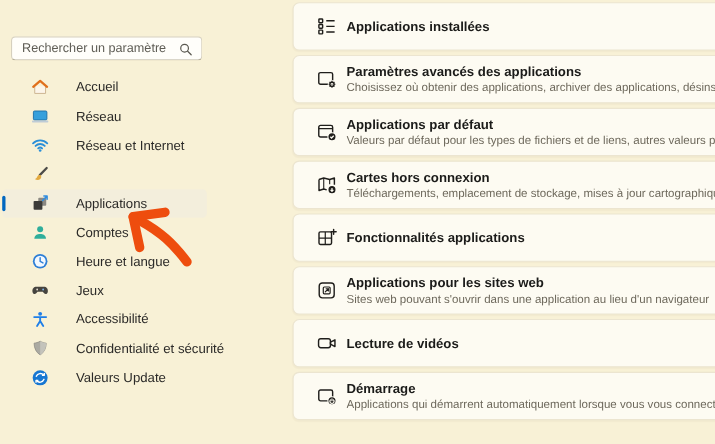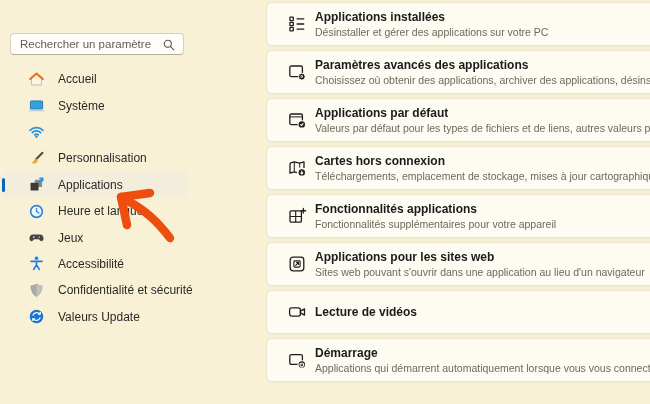--- a/index.html
+++ b/index.html
@@ -27,21 +27,21 @@
   .nav-item{
     position:relative;height:26.4px;display:flex;align-items:center;
     border-radius:4px;cursor:default;
   }
   .nav-item.selected{background:#f3eedc;}
   .pill{
     position:absolute;left:0;top:6px;width:3px;height:14px;
     border-radius:2px;background:#0067c0;
   }
   .nav-icon{width:17px;height:17px;margin-left:26px;line-height:0;flex:none;}
-  .nav-label{margin-left:13px;font-size:12px;color:#2b2a28;white-space:nowrap;}
+  .nav-label{margin-left:24px;font-size:12px;color:#2b2a28;white-space:nowrap;}
   
   .main{position:absolute;left:266px;top:2px;width:400px;}
   .card{
     position:relative;width:400px;height:44px;box-sizing:border-box;
     background:#fdfbf2;border:1px solid #ece5d0;border-radius:6px;
     margin-bottom:4px;display:flex;align-items:center;
     box-shadow:0 1px 1px rgba(90,80,40,0.04);
   }
   .card-icon{width:20px;height:20px;margin-left:20px;line-height:0;flex:none;}
   .card-text{margin-left:8px;overflow:hidden;}
@@ -78,57 +78,66 @@
       <span class="nav-label">Accueil</span>
     </div>
 
     <div class="nav-item">
       <span class="nav-icon">
         <svg width="17" height="17" viewBox="0 0 20 20">
             <rect x="2.8" y="4.6" width="14.4" height="9.6" rx="1.2" fill="#36a0dc" stroke="#1d6fa8" stroke-width="1"></rect>
             <rect x="1.2" y="14.8" width="17.6" height="2" rx="1" fill="#bfccd6"></rect>
           </svg>
       </span>
-      <span class="nav-label">Système</span>
+      <span class="nav-label">Réseau</span>
     </div>
 
 
     <div class="nav-item">
       <span class="nav-icon">
         <svg width="17" height="17" viewBox="0 0 20 20">
             <path d="M2.4 8.6 a10.8 10.8 0 0 1 15.2 0" stroke="#2a8fd8" stroke-width="2" fill="none" stroke-linecap="round"></path>
             <path d="M5.1 11.4 a6.9 6.9 0 0 1 9.8 0" stroke="#2a8fd8" stroke-width="2" fill="none" stroke-linecap="round"></path>
             <path d="M7.9 14 a3 3 0 0 1 4.2 0" stroke="#2a8fd8" stroke-width="2" fill="none" stroke-linecap="round"></path>
             <circle cx="10" cy="16.2" r="1.4" fill="#2a8fd8"></circle>
           </svg>
       </span>
+      <span class="nav-label">Réseau et Internet</span>
     </div>
 
     <div class="nav-item">
       <span class="nav-icon">
         <svg width="17" height="17" viewBox="0 0 20 20">
             <path d="M17 3.2 L9.6 10.8" stroke="#4d4c49" stroke-width="2.4" stroke-linecap="round"></path>
             <path d="M9.9 10.4 c-1.3 .1 -2.6 .9 -3 2.1 c-.5 1.4 -1.3 2 -2.7 2.4 c1.6 1.3 4.4 1.6 5.9 .2 c1.1 -1 1.4 -2.6 .8 -3.8 z" fill="#e2a93e"></path>
           </svg>
       </span>
-      <span class="nav-label">Personnalisation</span>
     </div>
 
     <div class="nav-item selected">
       <span class="pill"></span>
       <span class="nav-icon">
         <svg width="17" height="17" viewBox="0 0 20 20">
             <rect x="8" y="4.5" width="8.5" height="8.5" rx="1" fill="#8b8983"></rect>
             <rect x="3" y="7.8" width="9.4" height="9.4" rx="1" fill="#3c3b38"></rect>
             <path d="M12.6 7.4 L17.4 2.6 M17.4 2.6 H14 M17.4 2.6 V6" stroke="#2f8ce0" stroke-width="1.7" fill="none" stroke-linecap="round"></path>
           </svg>
       </span>
       <span class="nav-label">Applications</span>
     </div>
 
+    <div class="nav-item">
+      <span class="nav-icon">
+        <svg width="17" height="17" viewBox="0 0 20 20">
+            <circle cx="10" cy="6.3" r="3.2" fill="#2fae9b"></circle>
+            <path d="M3.8 16.5 c0-3.6 3.1-5.1 6.2-5.1 s6.2 1.5 6.2 5.1 z" fill="#2fae9b"></path>
+          </svg>
+      </span>
+      <span class="nav-label">Comptes</span>
+    </div>
 
     <div class="nav-item">
       <span class="nav-icon">
         <svg width="17" height="17" viewBox="0 0 20 20">
             <circle cx="10" cy="10" r="7.8" fill="#2e7fd6"></circle>
             <circle cx="10" cy="10" r="5.9" fill="#f2f8ff"></circle>
             <path d="M10 6.3 V10 L13 11.8" stroke="#2e7fd6" stroke-width="1.5" fill="none" stroke-linecap="round"></path>
           </svg>
       </span>
       <span class="nav-label">Heure et langue</span>
@@ -185,21 +194,20 @@
     <span class="card-icon">
       <svg width="20" height="20" viewBox="0 0 20 20" fill="none" stroke="#1f1e1b" stroke-width="1.3">
           <rect x="2.9" y="3.2" width="3.4" height="3.4" rx="0.6"></rect>
           <rect x="2.9" y="8.3" width="3.4" height="3.4" rx="0.6"></rect>
           <rect x="2.9" y="13.4" width="3.4" height="3.4" rx="0.6"></rect>
           <path d="M9.6 4.9 H17.2 M9.6 10 H17.2 M9.6 15.1 H17.2"></path>
         </svg>
     </span>
     <div class="card-text">
       <div class="card-title">Applications installées</div>
-      <div class="card-desc">Désinstaller et gérer des applications sur votre PC</div>
     </div>
   </div>
 
   <div class="card">
     <span class="card-icon">
       <svg width="20" height="20" viewBox="0 0 20 20" fill="none" stroke="#1f1e1b" stroke-width="1.3">
           <rect x="2.8" y="4" width="12.6" height="10.6" rx="1.6"></rect>
           <circle cx="14.8" cy="14.6" r="3.8" fill="#fdfbf2" stroke="none"></circle>
           <circle cx="14.8" cy="14.6" r="1.9"></circle>
           <circle cx="14.8" cy="14.6" r="0.5" fill="#1f1e1b" stroke="none"></circle>
@@ -247,21 +255,20 @@
   <div class="card">
     <span class="card-icon">
       <svg width="20" height="20" viewBox="0 0 20 20" fill="none" stroke="#1f1e1b" stroke-width="1.3">
           <rect x="3" y="4.8" width="11.4" height="11.4" rx="1.3"></rect>
           <path d="M3 10.5 H14.4 M8.7 4.8 V16.2" stroke-width="1.1"></path>
           <path d="M16.3 2.5 V7 M14 4.75 H18.6" stroke-width="1.3" stroke-linecap="round"></path>
         </svg>
     </span>
     <div class="card-text">
       <div class="card-title">Fonctionnalités applications</div>
-      <div class="card-desc">Fonctionnalités supplémentaires pour votre appareil</div>
     </div>
   </div>
 
   <div class="card">
     <span class="card-icon">
       <svg width="20" height="20" viewBox="0 0 20 20" fill="none" stroke="#1f1e1b" stroke-width="1.3">
           <rect x="3.2" y="3.2" width="13.6" height="13.6" rx="2.8"></rect>
           <rect x="6.9" y="6.9" width="6.2" height="6.2" rx="0.9" stroke-width="1.1"></rect>
           <path d="M8.7 11.3 L11.5 8.5 M9.5 8.5 h2 v2" stroke-width="1.1" stroke-linecap="round"></path>
         </svg>

